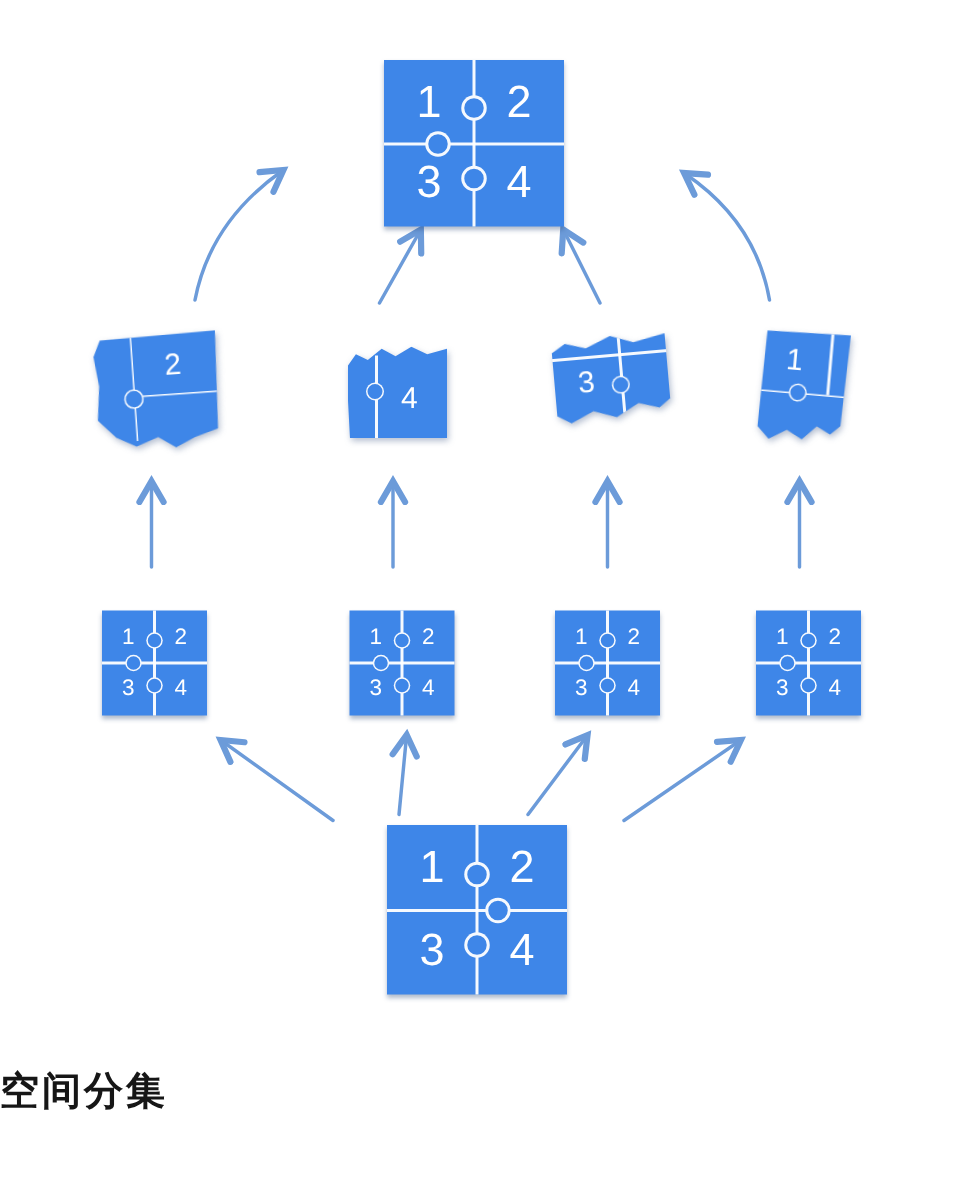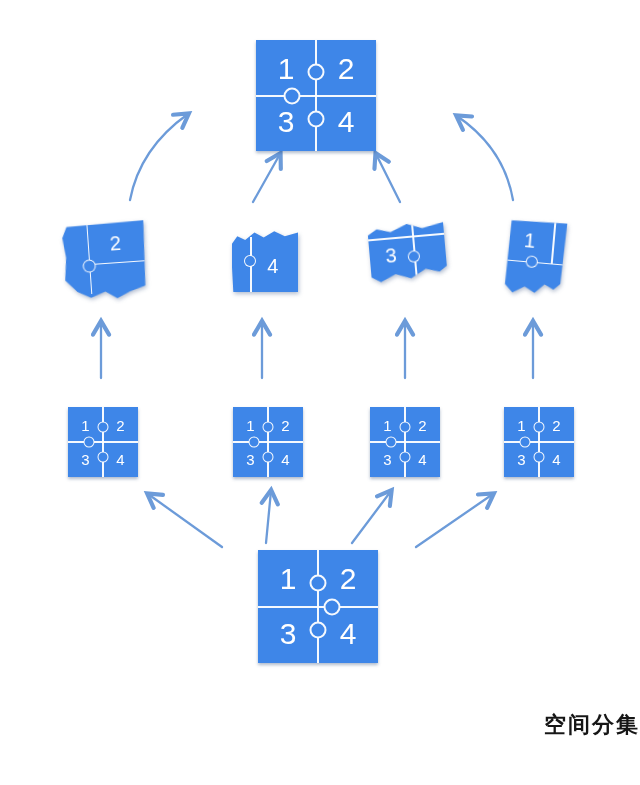--- a/index.html
+++ b/index.html
@@ -35,22 +35,22 @@
   
   .piece-wrap { position:absolute; filter:drop-shadow(1px 2px 2px rgba(40,70,120,.35)); }
   .piece { position:relative; width:100%; height:100%; background:#3E86E8; }
   .pline { position:absolute; background:rgba(255,255,255,.95); }
   .piece .tab { background:#3E86E8; }
   .piece .num { font-size:20px; }
 
   
   .arrows { position:absolute; left:0; top:0; width:640px; height:785px; pointer-events:none; }
 
-  .caption { position:absolute; left:0; top:710px; width:100%; text-align:right;
-             font-size:22px; font-weight:600; color:#161616; letter-spacing:2px; }
+  .caption { position:absolute; left:0; top:710px; width:100%; text-align:left;
+             font-size:26px; font-weight:600; color:#161616; letter-spacing:2px; }
 </style>
 </head>
 <body>
 
 <div class="canvas">
 
   <svg class="arrows" width="640" height="785" viewBox="0 0 640 785">
     <defs>
       <marker id="ah" markerWidth="10" markerHeight="10" refX="6.5" refY="4.5" orient="auto">
         <path d="M1,1 L7,4.5 L1,8" fill="none" stroke="#6C9BD9" stroke-width="1.8" stroke-linecap="round"></path>

